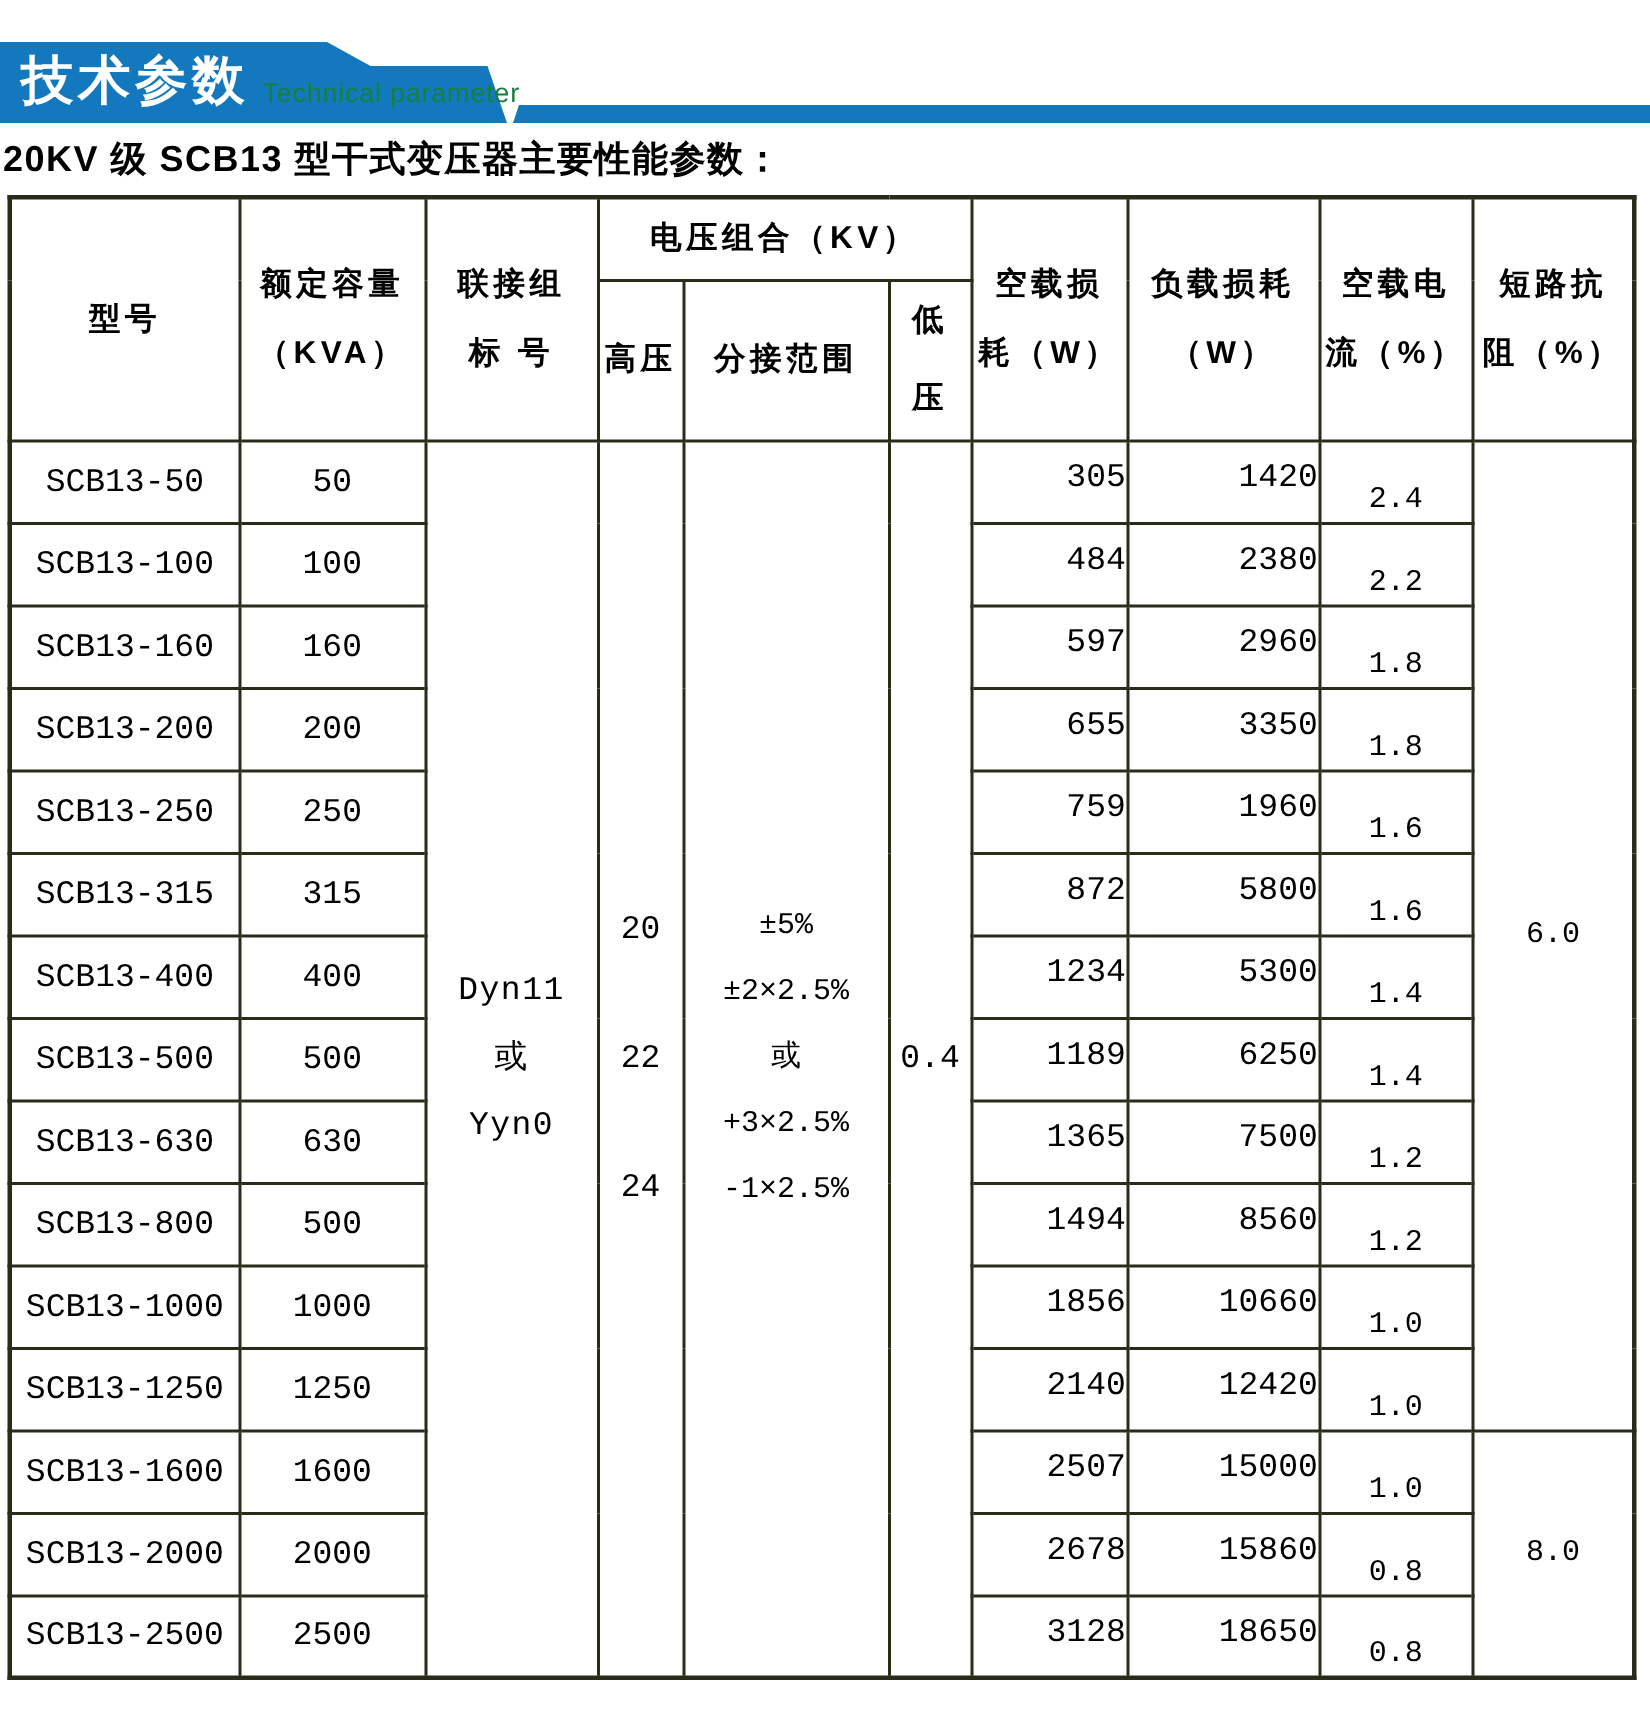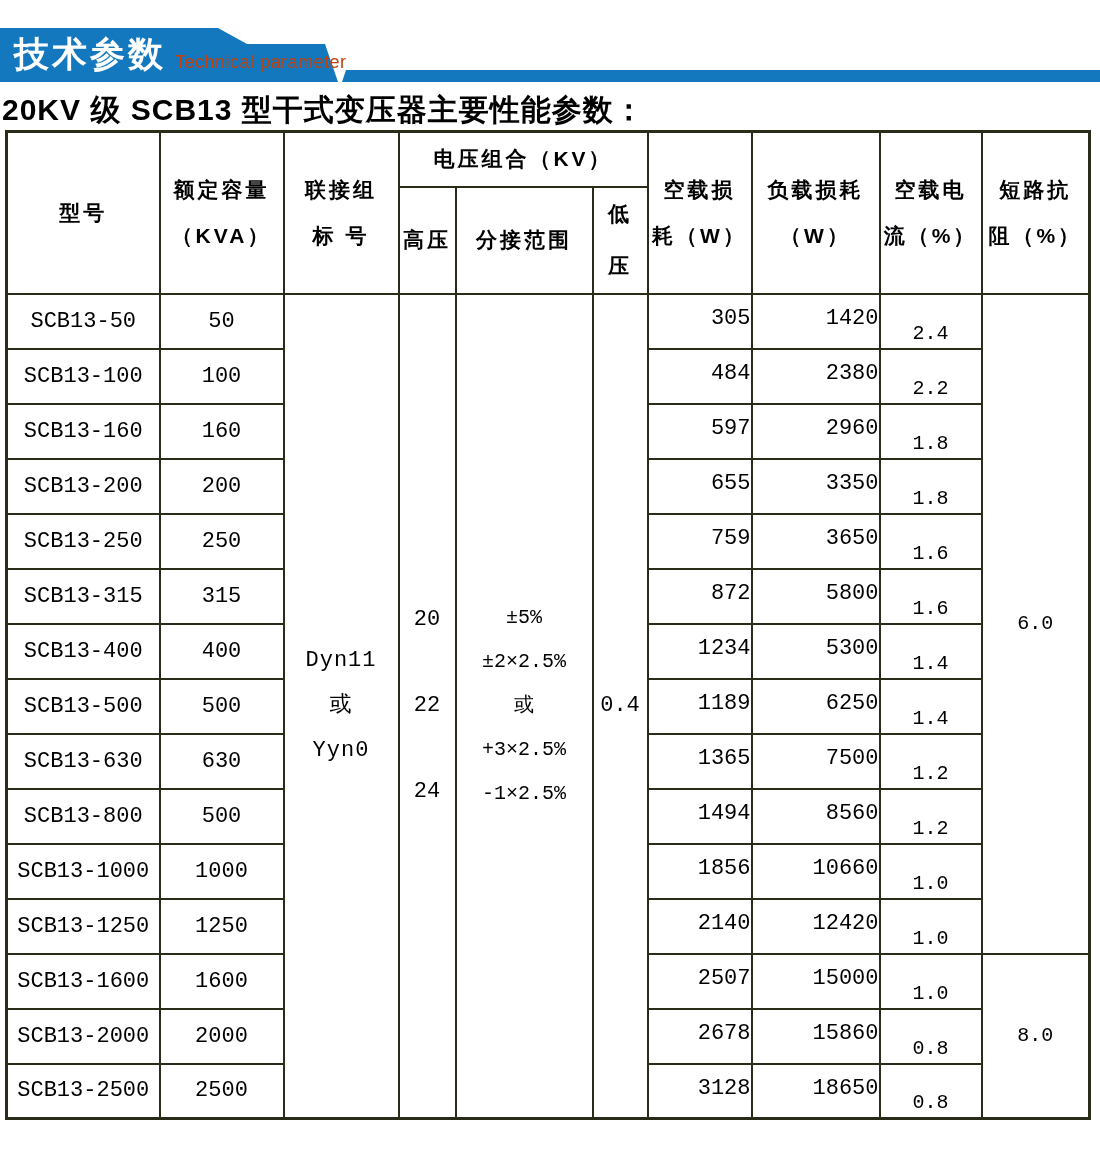--- a/index.html
+++ b/index.html
@@ -10,26 +10,26 @@
   }
   
   .banner { position:absolute; left:0; top:0; width:1100px; height:90px;padding-left:22px; }
   .banner svg { position:absolute; left:0; top:0; }
   .banner-cn {
     position:absolute; left:14px; top:35px; color:#ffffff;
     font-size:35px; font-weight:bold; letter-spacing:3px; line-height:38px;
     white-space:nowrap;
   }
   .banner-en {
-    position:absolute; left:175px; top:52px; color:#c2410c;
+    position:absolute; left:175px; top:52px; color:#15803d;
     font-size:18px; letter-spacing:0.5px; white-space:nowrap;
   }
   
   .subtitle {
-    position:absolute; left:2px; top:90px; font-size:30px; font-weight:bold;
+    position:absolute; left:2px; top:90px; font-size:24px; font-weight:bold;
     letter-spacing:1px; white-space:nowrap;
   }
   
   table.params {
     position:absolute; left:5px; top:130px; width:1085px;
     border-collapse:collapse; table-layout:fixed; background:#fff;
     border:3px solid #2b2b1a;
   }
   .params th, .params td {
     border:2px solid #2b2b1a; text-align:center; vertical-align:middle;
@@ -146,21 +146,21 @@
       <td>SCB13-200</td>
       <td>200</td>
       <td class="loss">655</td>
       <td class="loss">3350</td>
       <td class="current">1.8</td>
     </tr>
     <tr>
       <td>SCB13-250</td>
       <td>250</td>
       <td class="loss">759</td>
-      <td class="loss">3650</td>
+      <td class="loss">1960</td>
       <td class="current">1.6</td>
     </tr>
     <tr>
       <td>SCB13-315</td>
       <td>315</td>
       <td class="loss">872</td>
       <td class="loss">5800</td>
       <td class="current">1.6</td>
     </tr>
     <tr>

